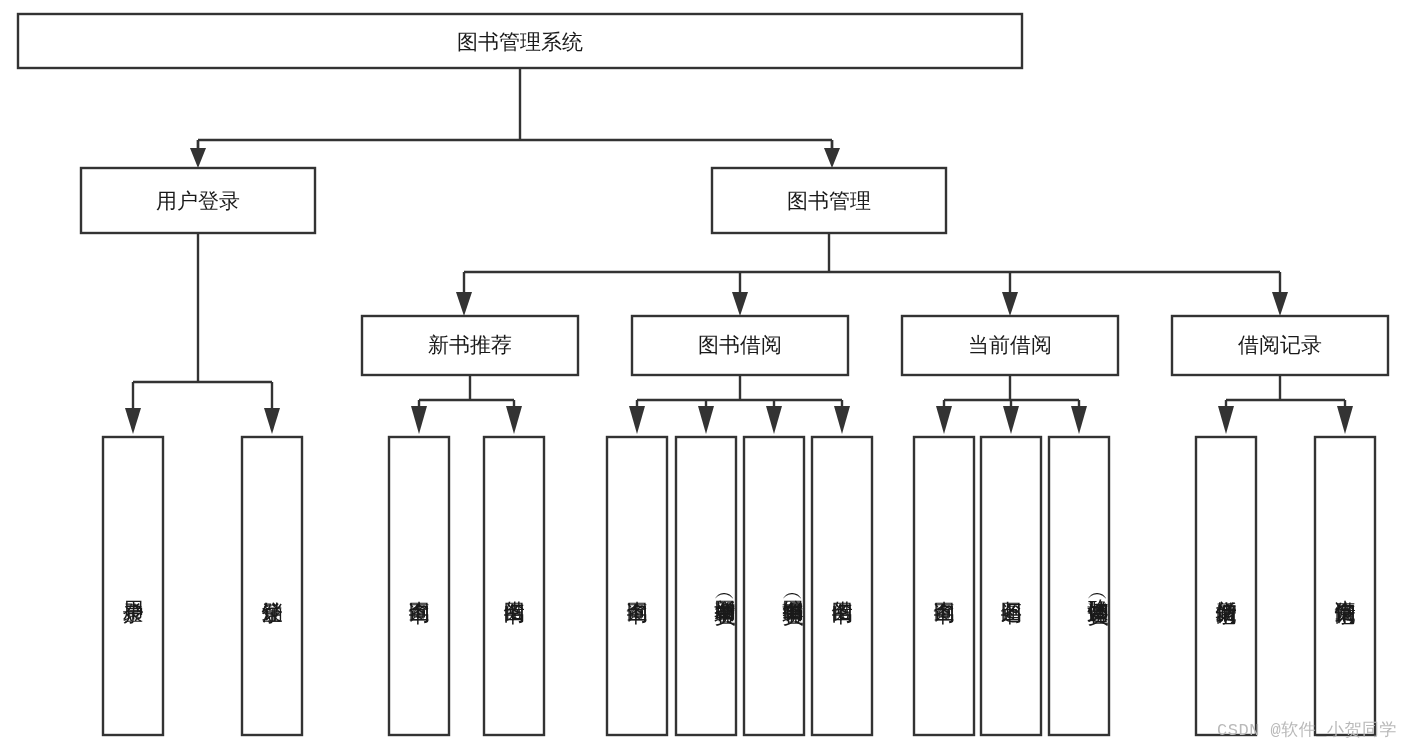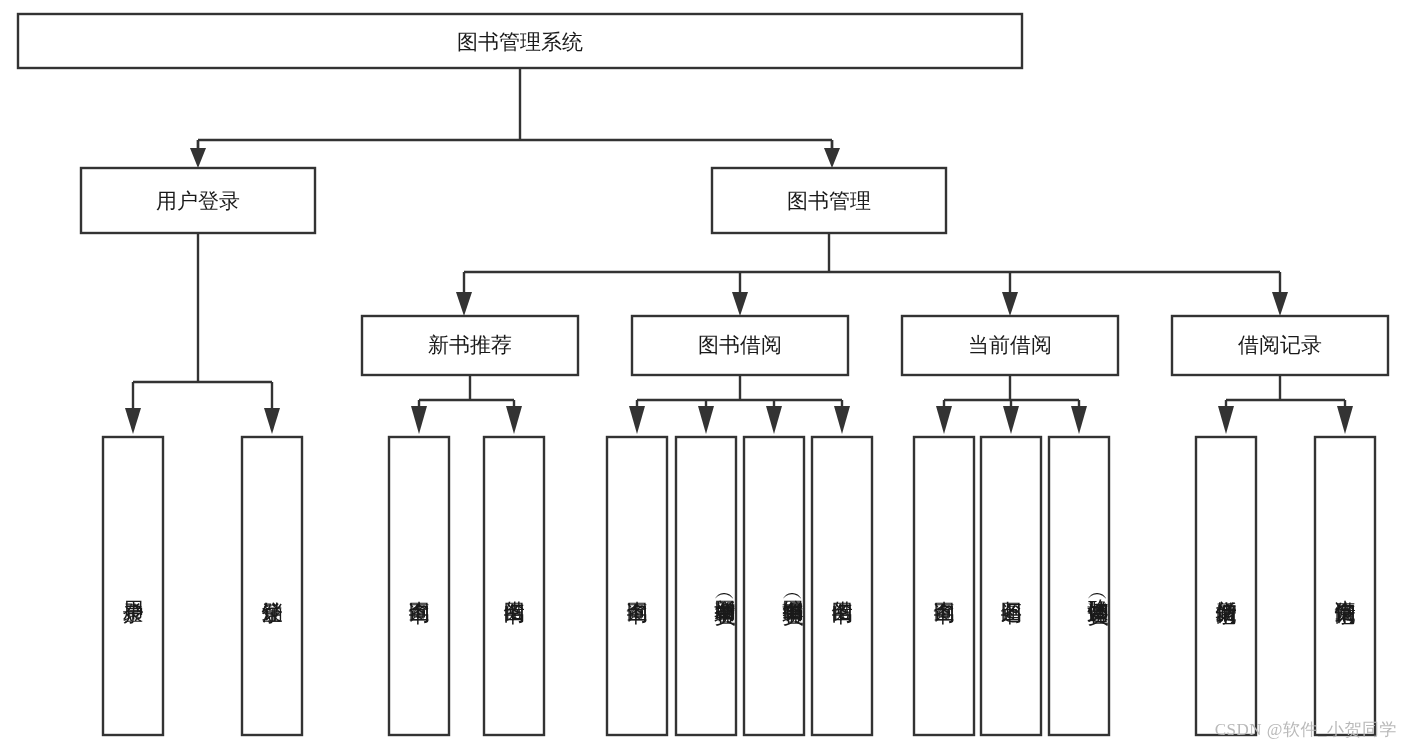--- a/index.html
+++ b/index.html
@@ -61,21 +61,21 @@
     line-height: 1.08;
     letter-spacing: 1px;
     color: #1a1a1a;
     white-space: nowrap;
     pointer-events: none;
   }
   #watermark {
     position: absolute;
     right: 8px;
     bottom: 6px;
-    font-family: Liberation Serif, serif;
+    font-family: Liberation Mono, monospace;
     font-size: 17px;
     color: #b9b9b9;
     letter-spacing: 0.5px;
     user-select: none;
   }
 </style>
 </head>
 <body>
 
 <div id="diagram-root">

